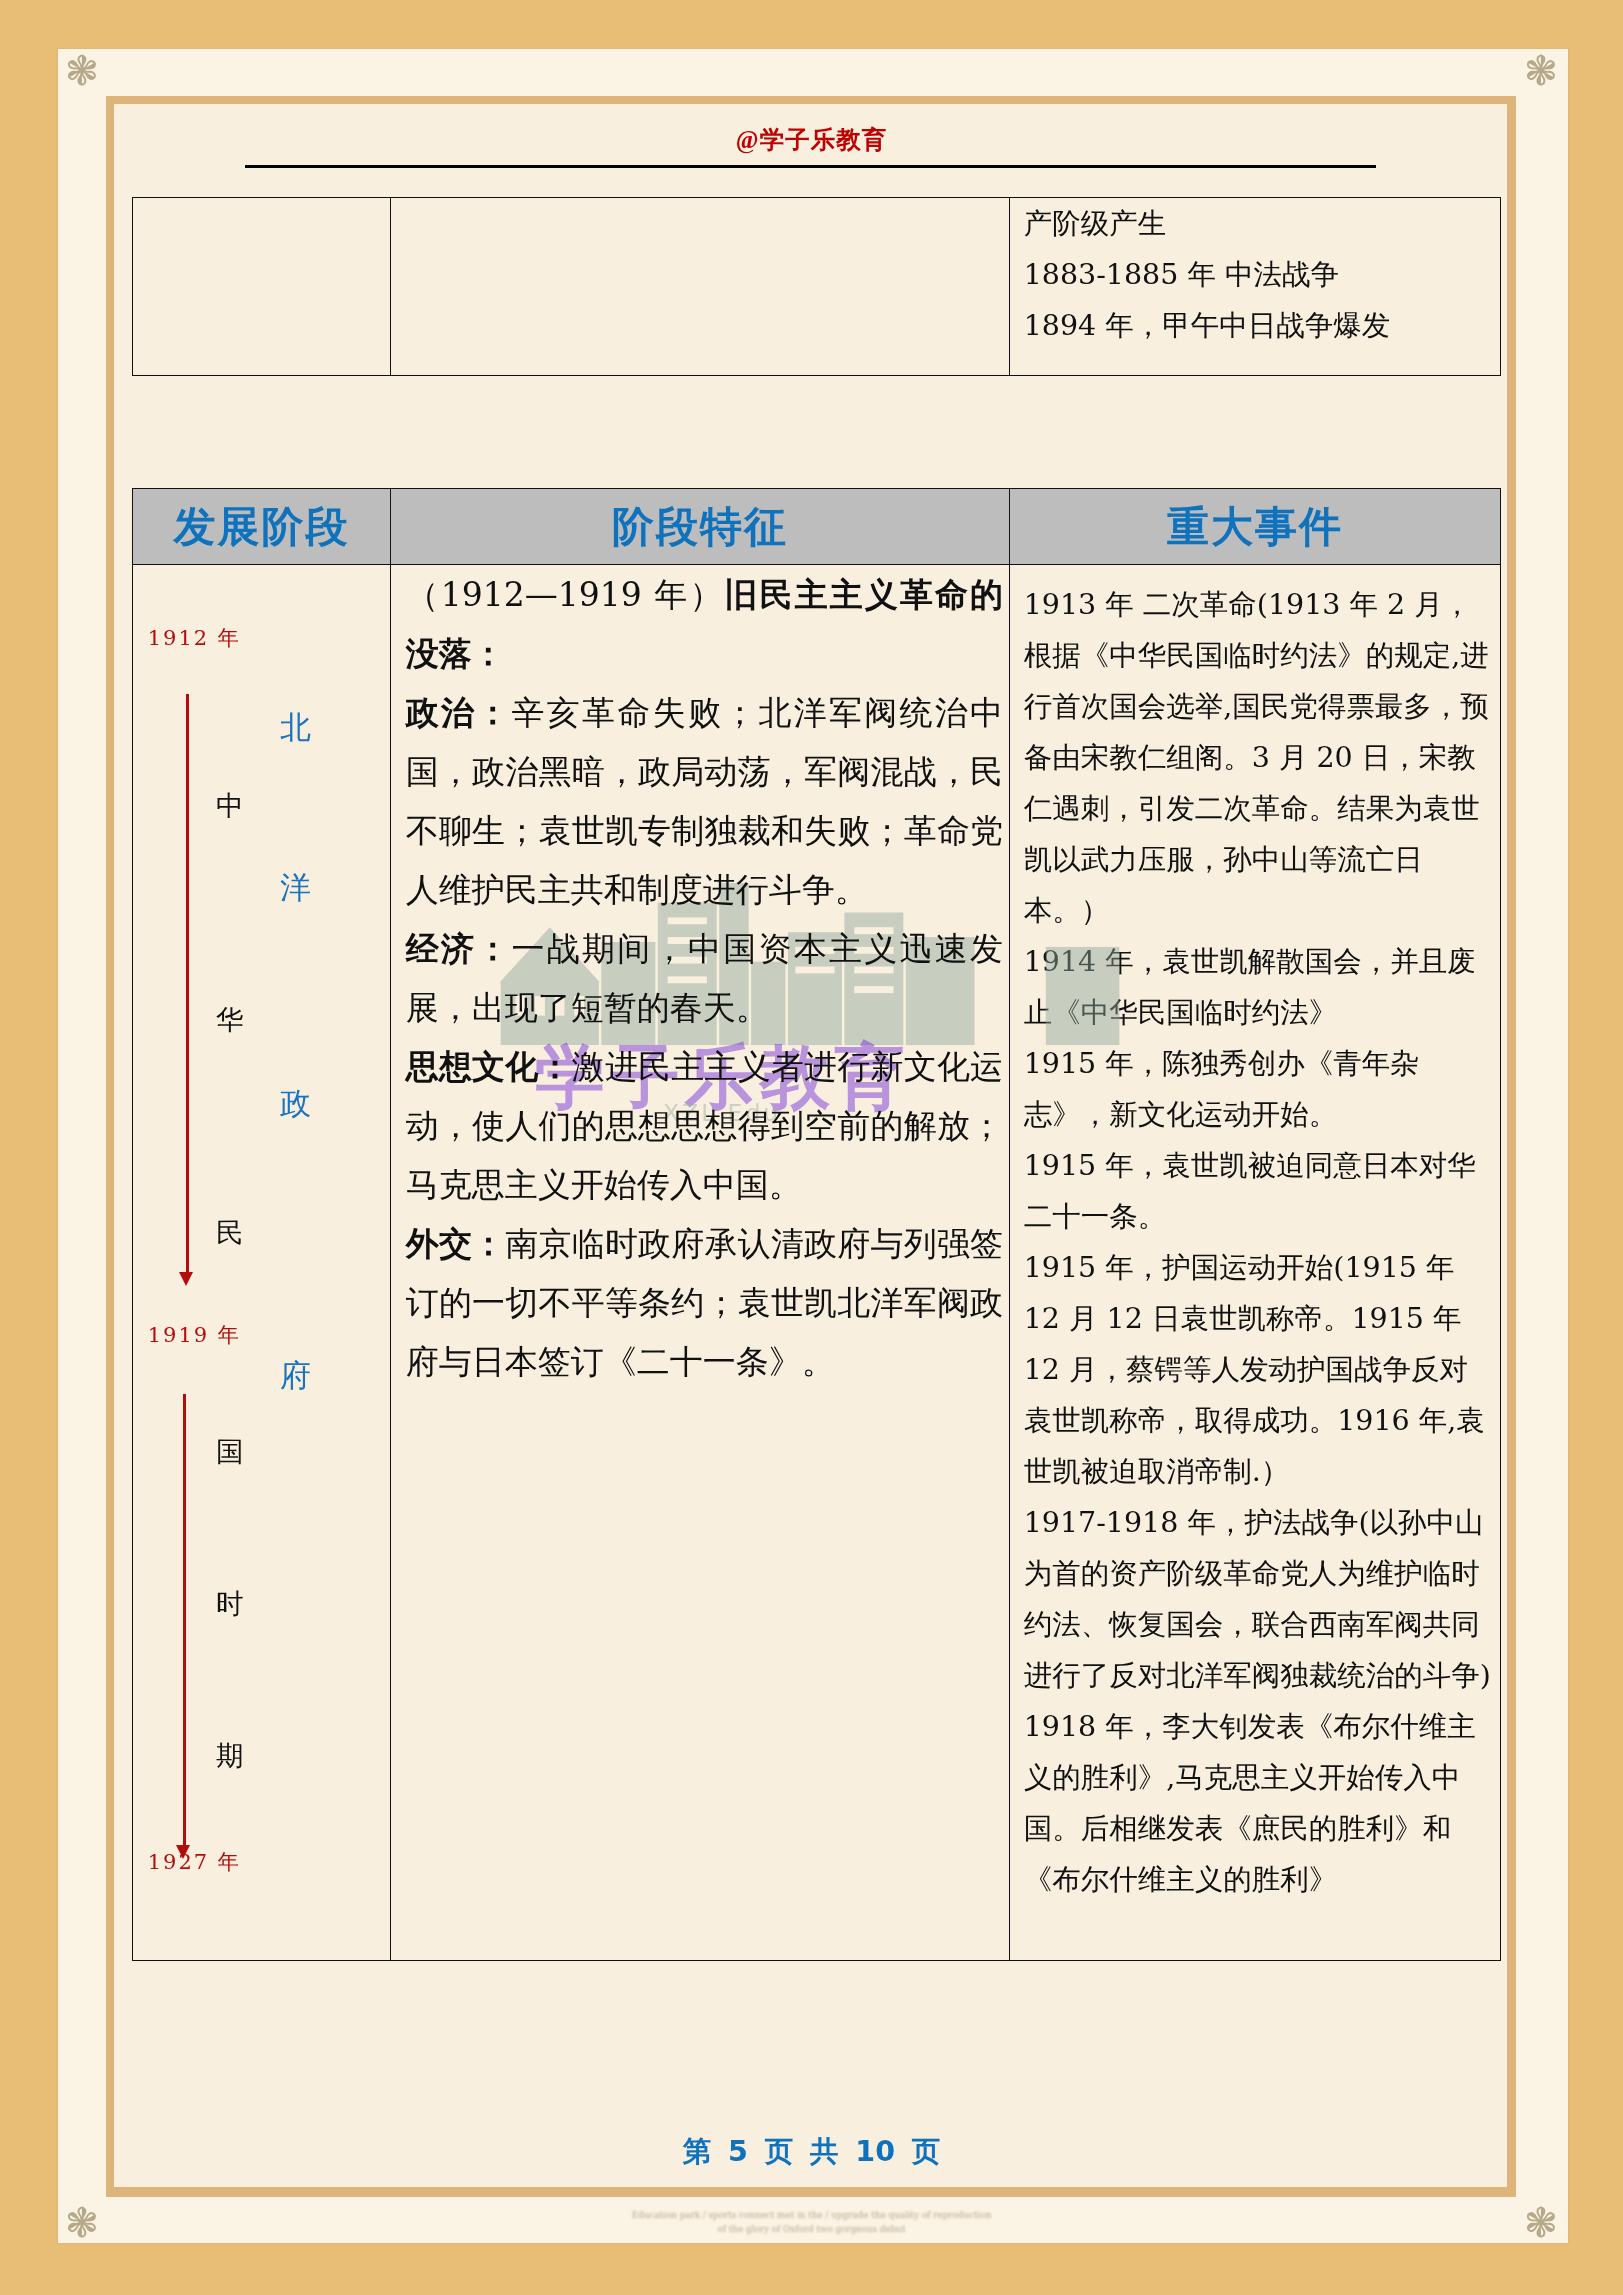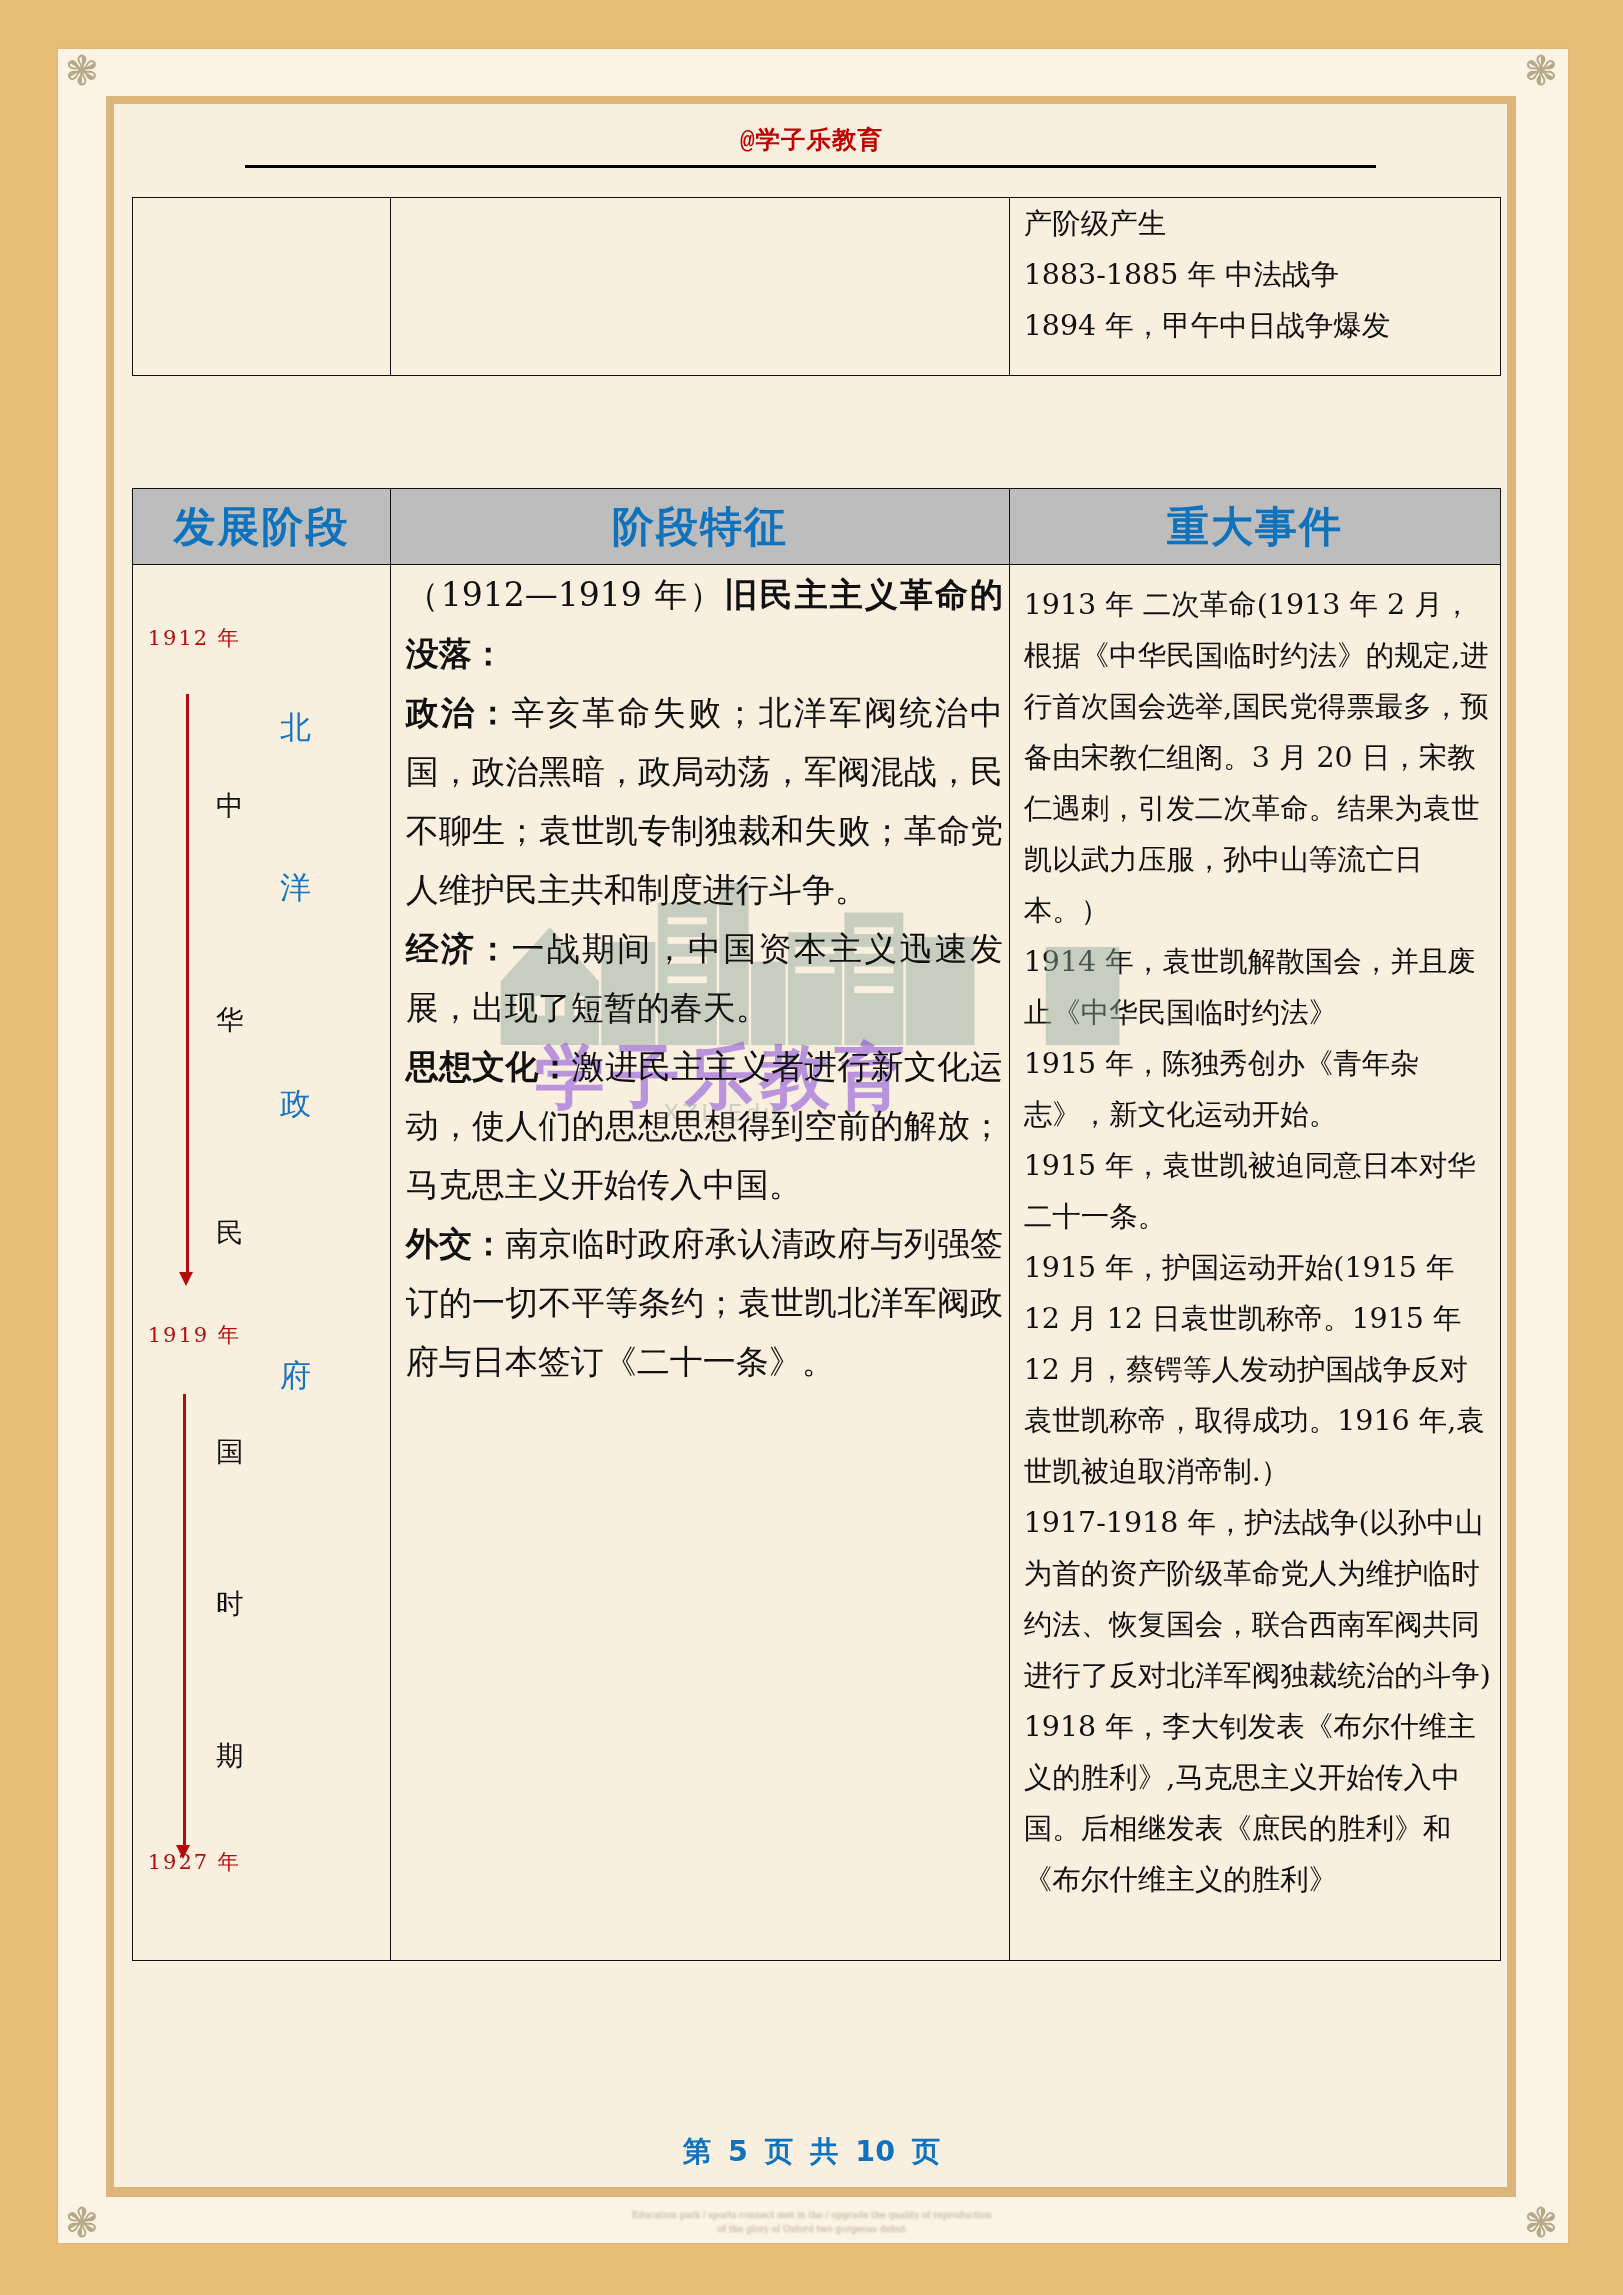--- a/index.html
+++ b/index.html
@@ -26,21 +26,21 @@
     display: flex; align-items: center; justify-content: center;
     color: #B5A98A; font-size: 41px; line-height: 1;
   }
   .corner-tl { left: 62px; top: 51px; }
   .corner-tr { left: 1521px; top: 51px; }
   .corner-bl { left: 62px; top: 2203px; }
   .corner-br { left: 1521px; top: 2203px; }
 
   .header-brand {
     position: absolute; left: 0; width: 1623px; top: 123px; text-align: center;
-    color: #C00000; font-family: Liberation Mono, monospace; font-weight: bold;
+    color: #C00000; font-family: Liberation Serif, serif; font-weight: bold;
     font-size: 24.5px; letter-spacing: 1px;
   }
   .header-rule {
     position: absolute; left: 245px; top: 165px; width: 1131px; height: 2.5px; background: #000;
   }
 
   table { border-collapse: collapse; position: absolute; table-layout: fixed; }
   td, th { border: 1.5px solid #111; vertical-align: top; padding: 0; }
 
   .top-table { left: 132px; top: 197px; width: 1368px; height: 179px; }

